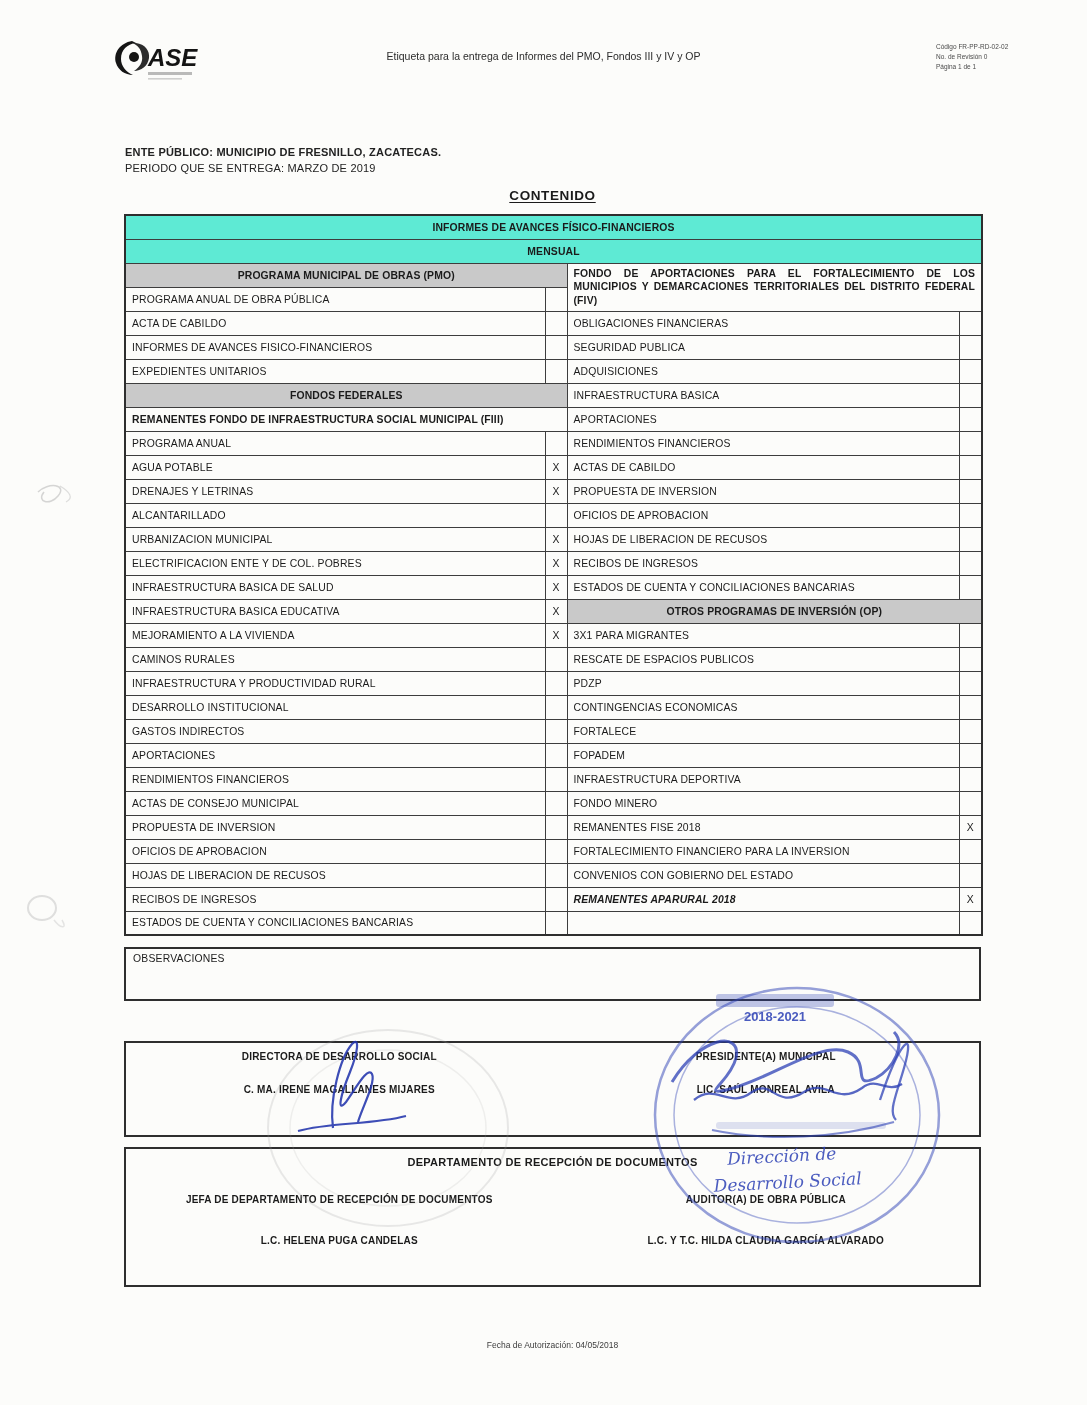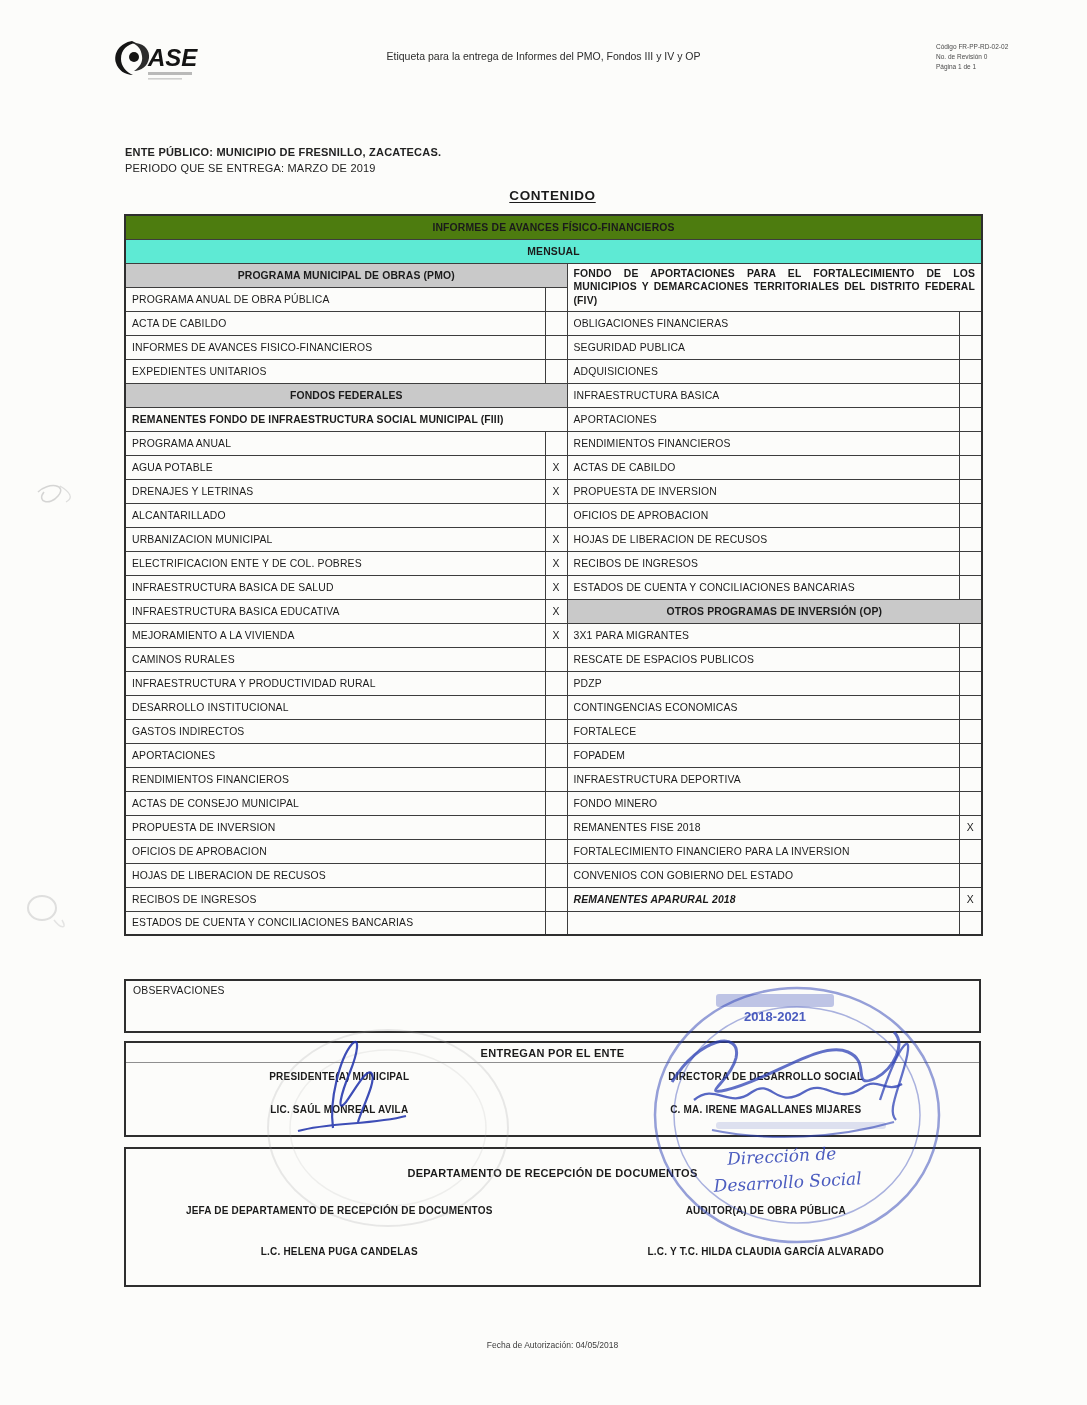--- a/index.html
+++ b/index.html
@@ -21,37 +21,37 @@
   .contenido { position:absolute; left:124px; top:188px; width:857px; text-align:center;
                font-size:13.5px; font-weight:bold; letter-spacing:.6px;
                text-decoration:underline; text-underline-offset:2px; }
 
   
   .main-table { position:absolute; left:124px; top:214px; width:857px;
                 border-collapse:collapse; table-layout:fixed; border:2px solid #2e2e2e; }
   .main-table td { border:1px solid #3d3d3d; font-size:10.4px; color:#1b1b1b;
                    padding:1px 6px; height:24px; white-space:nowrap; overflow:hidden;
                    letter-spacing:.15px; vertical-align:middle; }
-  .cell-title { background:#4d7c0f; font-weight:bold; font-size:13.5px; text-align:center; height:23px; letter-spacing:.4px; }
+  .cell-title { background:#5eead4; font-weight:bold; font-size:13.5px; text-align:center; height:23px; letter-spacing:.4px; }
   .cell-freq { background:#5eead4; font-weight:bold; font-size:10.5px; text-align:center; height:17px; padding:1px; }
   .cell-colhead { background:#c9c9c9; font-weight:bold; text-align:center; height:26px;margin-top:48px; }
   .cell-fiv { font-weight:bold; font-size:10.2px; text-align:justify; line-height:1.3;
               padding:2px 7px; white-space:normal !important; }
   .cell-section { background:#c9c9c9; font-weight:bold; text-align:center; }
   .cell-subsection { font-weight:bold; }
   .cell-mark { text-align:center; padding:1px 2px; font-size:10px; }
   .cell-italic { font-style:italic; font-weight:bold; }
 
   
   .box { position:absolute; left:124px; width:857px; border:2px solid #2e2e2e; }
-  .obs-box { top:979px; height:54px; font-size:10.4px; padding:4px 7px; letter-spacing:.2px; }
+  .obs-box { top:947px; height:54px; font-size:10.4px; padding:4px 7px; letter-spacing:.2px; }
   .entregan-box { top:1041px; height:96px; }
   .ase-box { top:1147px; height:140px; }
   .box-title { text-align:center; font-weight:bold; font-size:11px; padding:4px 0 3px; border-bottom:1px solid #8f8f8f; letter-spacing:.3px; }
-  .box-subtitle { text-align:center; font-weight:bold; font-size:11px; margin-top:18px; letter-spacing:.3px; }
+  .box-subtitle { text-align:center; font-weight:bold; font-size:11px; margin-top:7px; letter-spacing:.3px; }
   .sig-row { display:flex; }
   .sig-col { flex:1; text-align:center; }
   .sig-role { font-weight:bold; font-size:10px; margin-top:8px; letter-spacing:.2px; }
   .sig-name { font-weight:bold; font-size:10px; margin-top:22px; letter-spacing:.2px; }
   .ase-box .sig-role { margin-top:26px; }
   .ase-box .sig-name { margin-top:30px; }
 
   .footer { position:absolute; left:124px; top:1340px; width:857px; text-align:center; font-size:8.5px; color:#3d3d3d; }
 
   
@@ -265,29 +265,28 @@
           <td class="cell-mark"></td>
         </tr>
       </tbody>
   </table>
 
   <div class="box obs-box">
     <span>OBSERVACIONES</span>
   </div>
 
   <div class="box entregan-box">
-    <div class="box-title">ENTREGAN POR EL ENTE</div>
     <div class="sig-row">
+      <div class="sig-col">
+        <div class="sig-role">DIRECTORA DE DESARROLLO SOCIAL</div>
+        <div class="sig-name">C. MA. IRENE MAGALLANES MIJARES</div>
+      </div>
       <div class="sig-col">
         <div class="sig-role">PRESIDENTE(A) MUNICIPAL</div>
         <div class="sig-name">LIC. SAÚL MONREAL AVILA</div>
-      </div>
-      <div class="sig-col">
-        <div class="sig-role">DIRECTORA DE DESARROLLO SOCIAL</div>
-        <div class="sig-name">C. MA. IRENE MAGALLANES MIJARES</div>
       </div>
     </div>
   </div>
 
   <div class="box ase-box">
     <div class="box-subtitle">DEPARTAMENTO DE RECEPCIÓN DE DOCUMENTOS</div>
     <div class="sig-row">
       <div class="sig-col">
         <div class="sig-role">JEFA DE DEPARTAMENTO DE RECEPCIÓN DE DOCUMENTOS</div>
         <div class="sig-name">L.C. HELENA PUGA CANDELAS</div>

